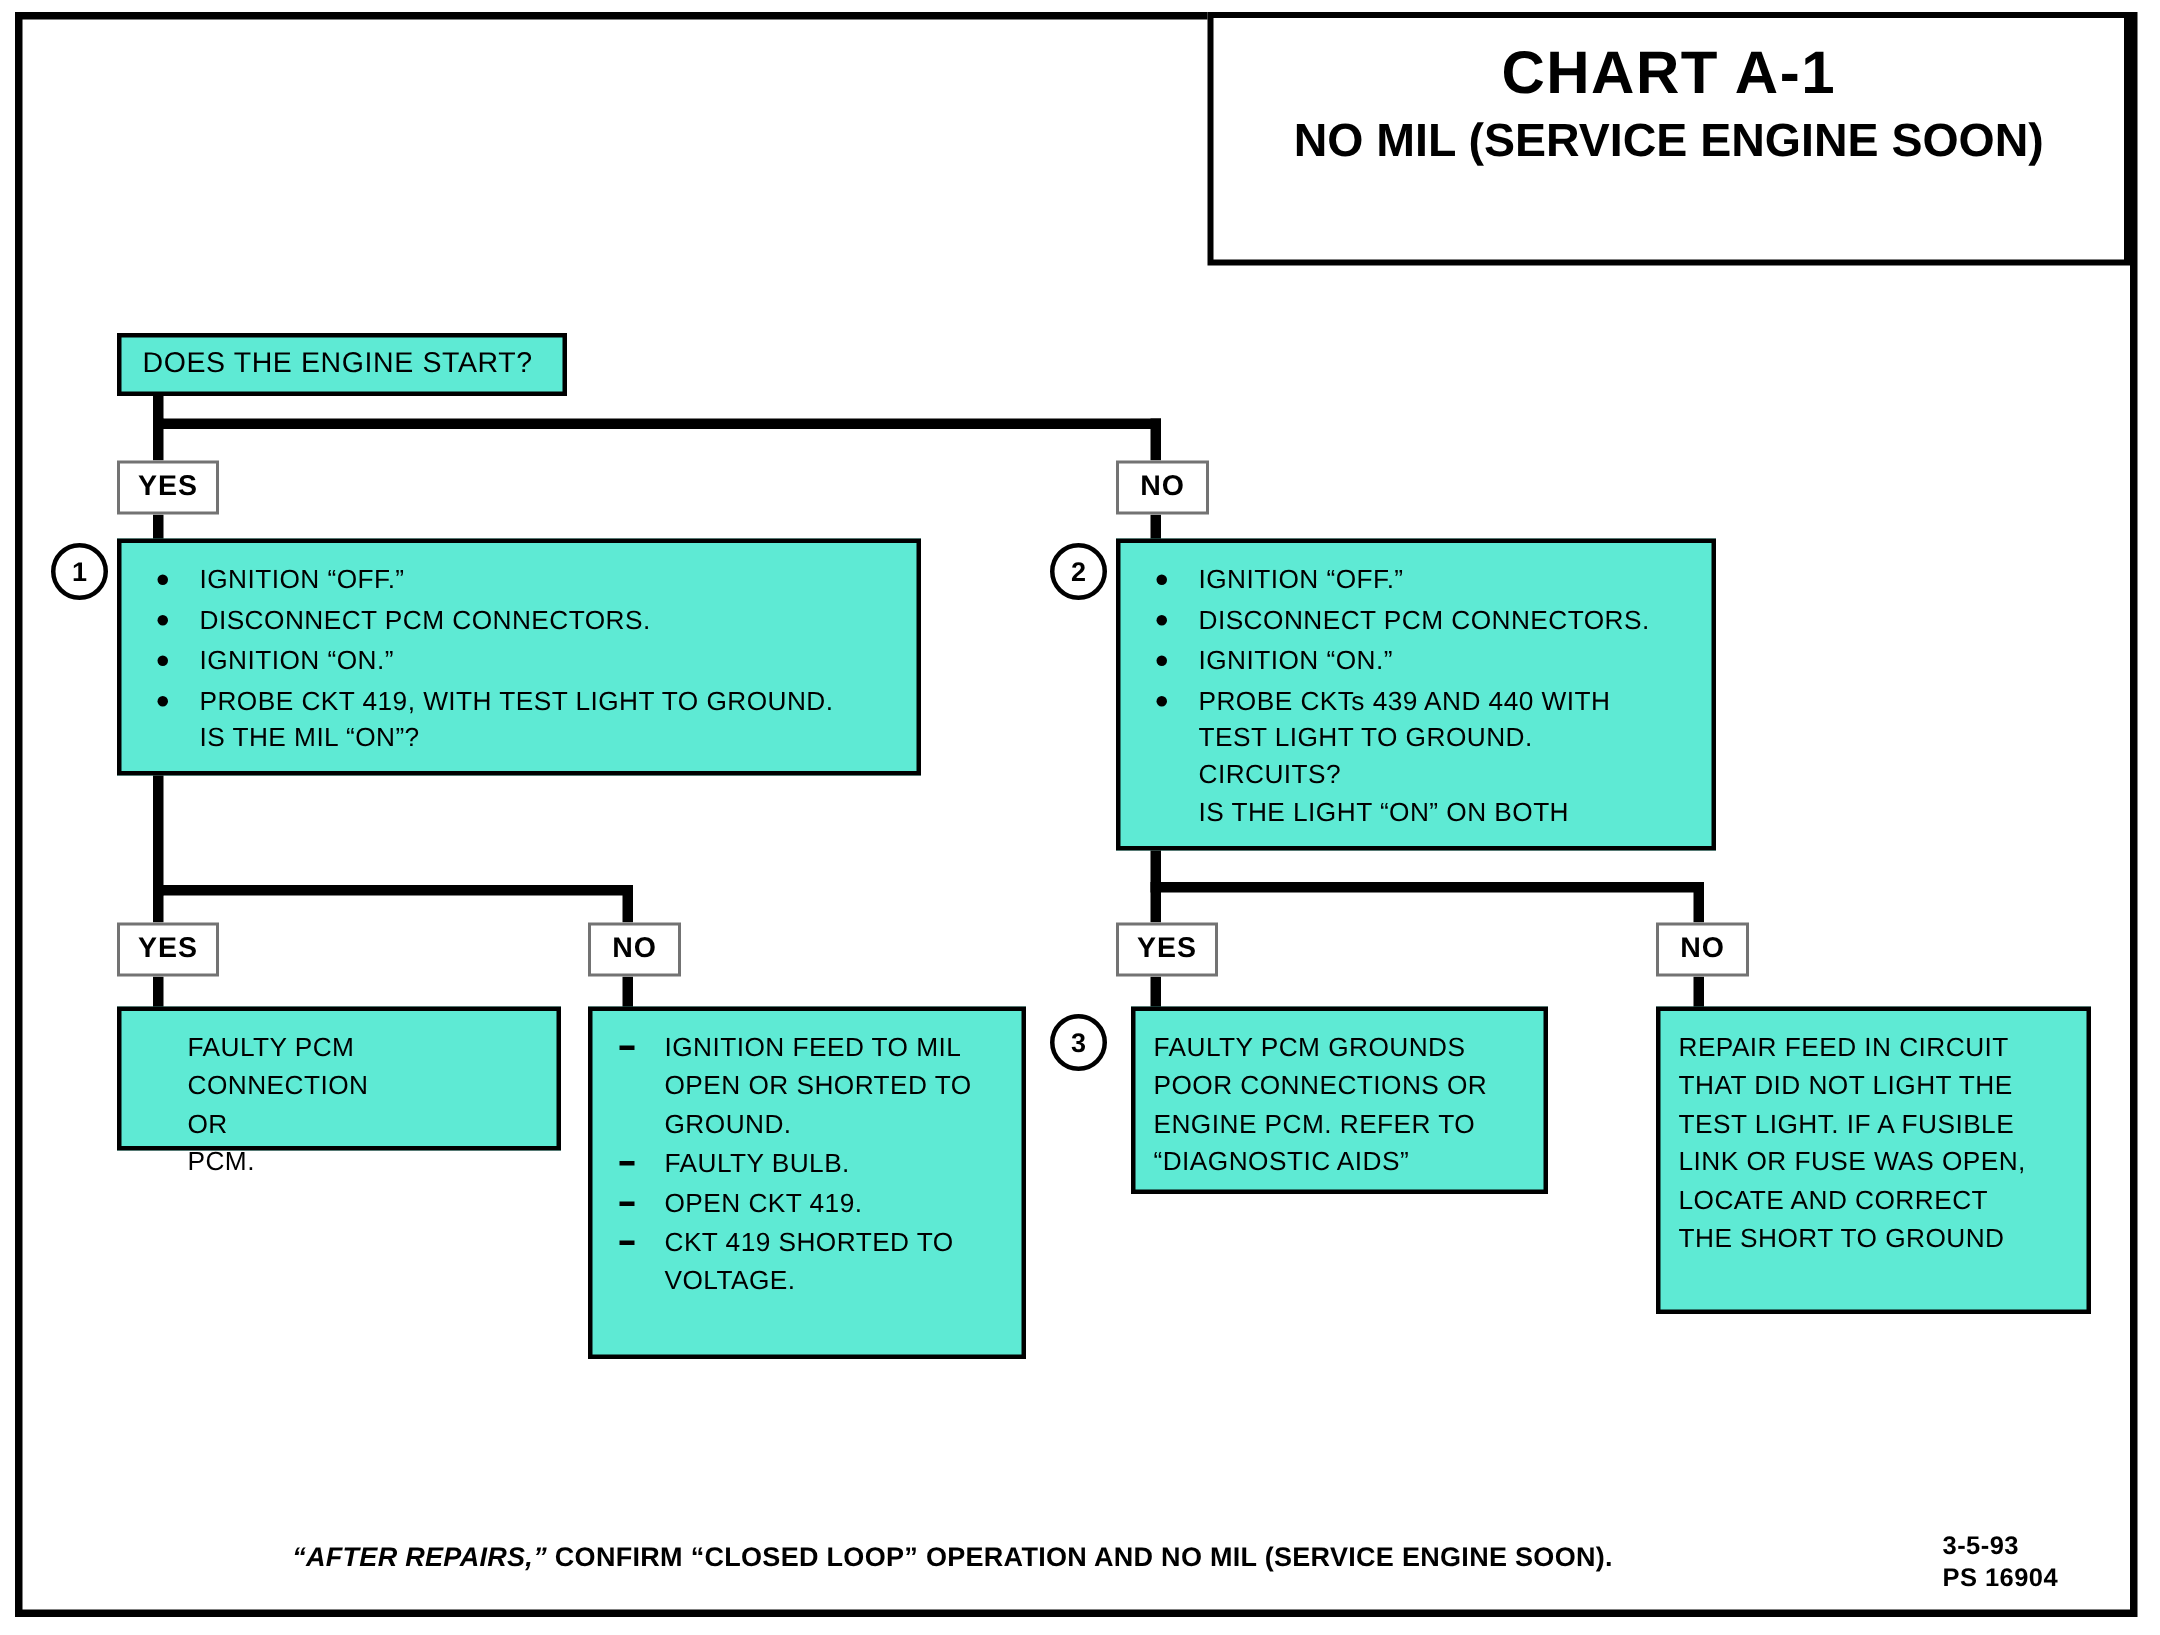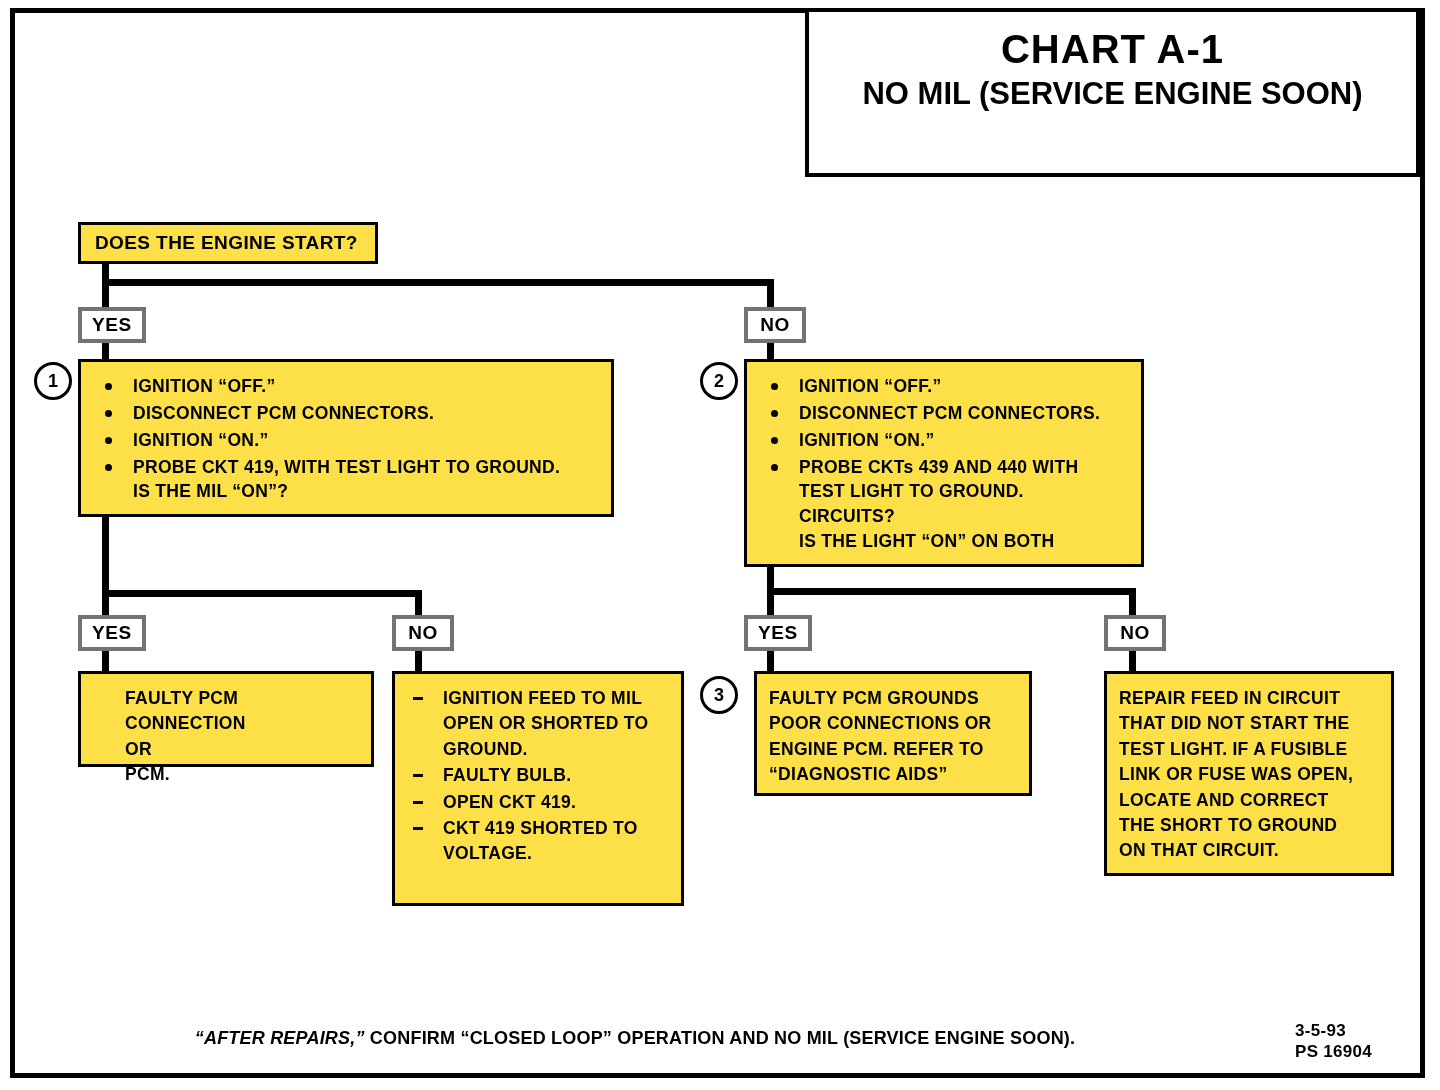--- a/index.html
+++ b/index.html
@@ -50,33 +50,33 @@
     letter-spacing: 0px;
     margin-top: 8px;
     line-height: 1.05;
   }
 
   
   .box {
     position: absolute;
     border: 3px solid #000;
     box-sizing: border-box;
-    background: #fde047;
-    font-weight: bold;
+    background: #5eead4;
+    font-weight: normal;
   }
   .qbox {
     font-size: 19px;
     letter-spacing: 0.4px;
     display: flex;
     align-items: center;
     padding-left: 14px;
   }
   .label-box {
     position: absolute;
-    border: 4px solid #737373;
+    border: 2px solid #737373;
     box-sizing: border-box;
     background: #fff;
     font-weight: bold;
     font-size: 19px;
     letter-spacing: 0.6px;
     display: flex;
     align-items: center;
     justify-content: center;
     z-index: 3;
   }
@@ -319,26 +319,25 @@
   </div>
   <div class="box resultbox" style="left:754px; top:671px; width:278px; height:125px;">
     <div>FAULTY PCM GROUNDS</div>
     <div>POOR CONNECTIONS OR</div>
     <div>ENGINE PCM.  REFER TO</div>
     <div>“DIAGNOSTIC  AIDS”</div>
   </div>
 
   <div class="box resultbox" style="left:1104px; top:671px; width:290px; height:205px;">
     <div>REPAIR FEED IN CIRCUIT</div>
-    <div>THAT DID NOT START THE</div>
+    <div>THAT DID NOT LIGHT THE</div>
     <div>TEST LIGHT.  IF A FUSIBLE</div>
     <div>LINK OR FUSE WAS OPEN,</div>
     <div>LOCATE AND CORRECT</div>
     <div>THE SHORT TO GROUND</div>
-    <div>ON THAT CIRCUIT.</div>
   </div>
 
   <div class="footer-note">
     <i>“AFTER REPAIRS,”</i><span> CONFIRM “CLOSED LOOP” OPERATION AND NO MIL (SERVICE ENGINE SOON).</span>
   </div>
   <div class="stamp">
     <div>3-5-93</div>
     <div>PS 16904</div>
   </div>
 

